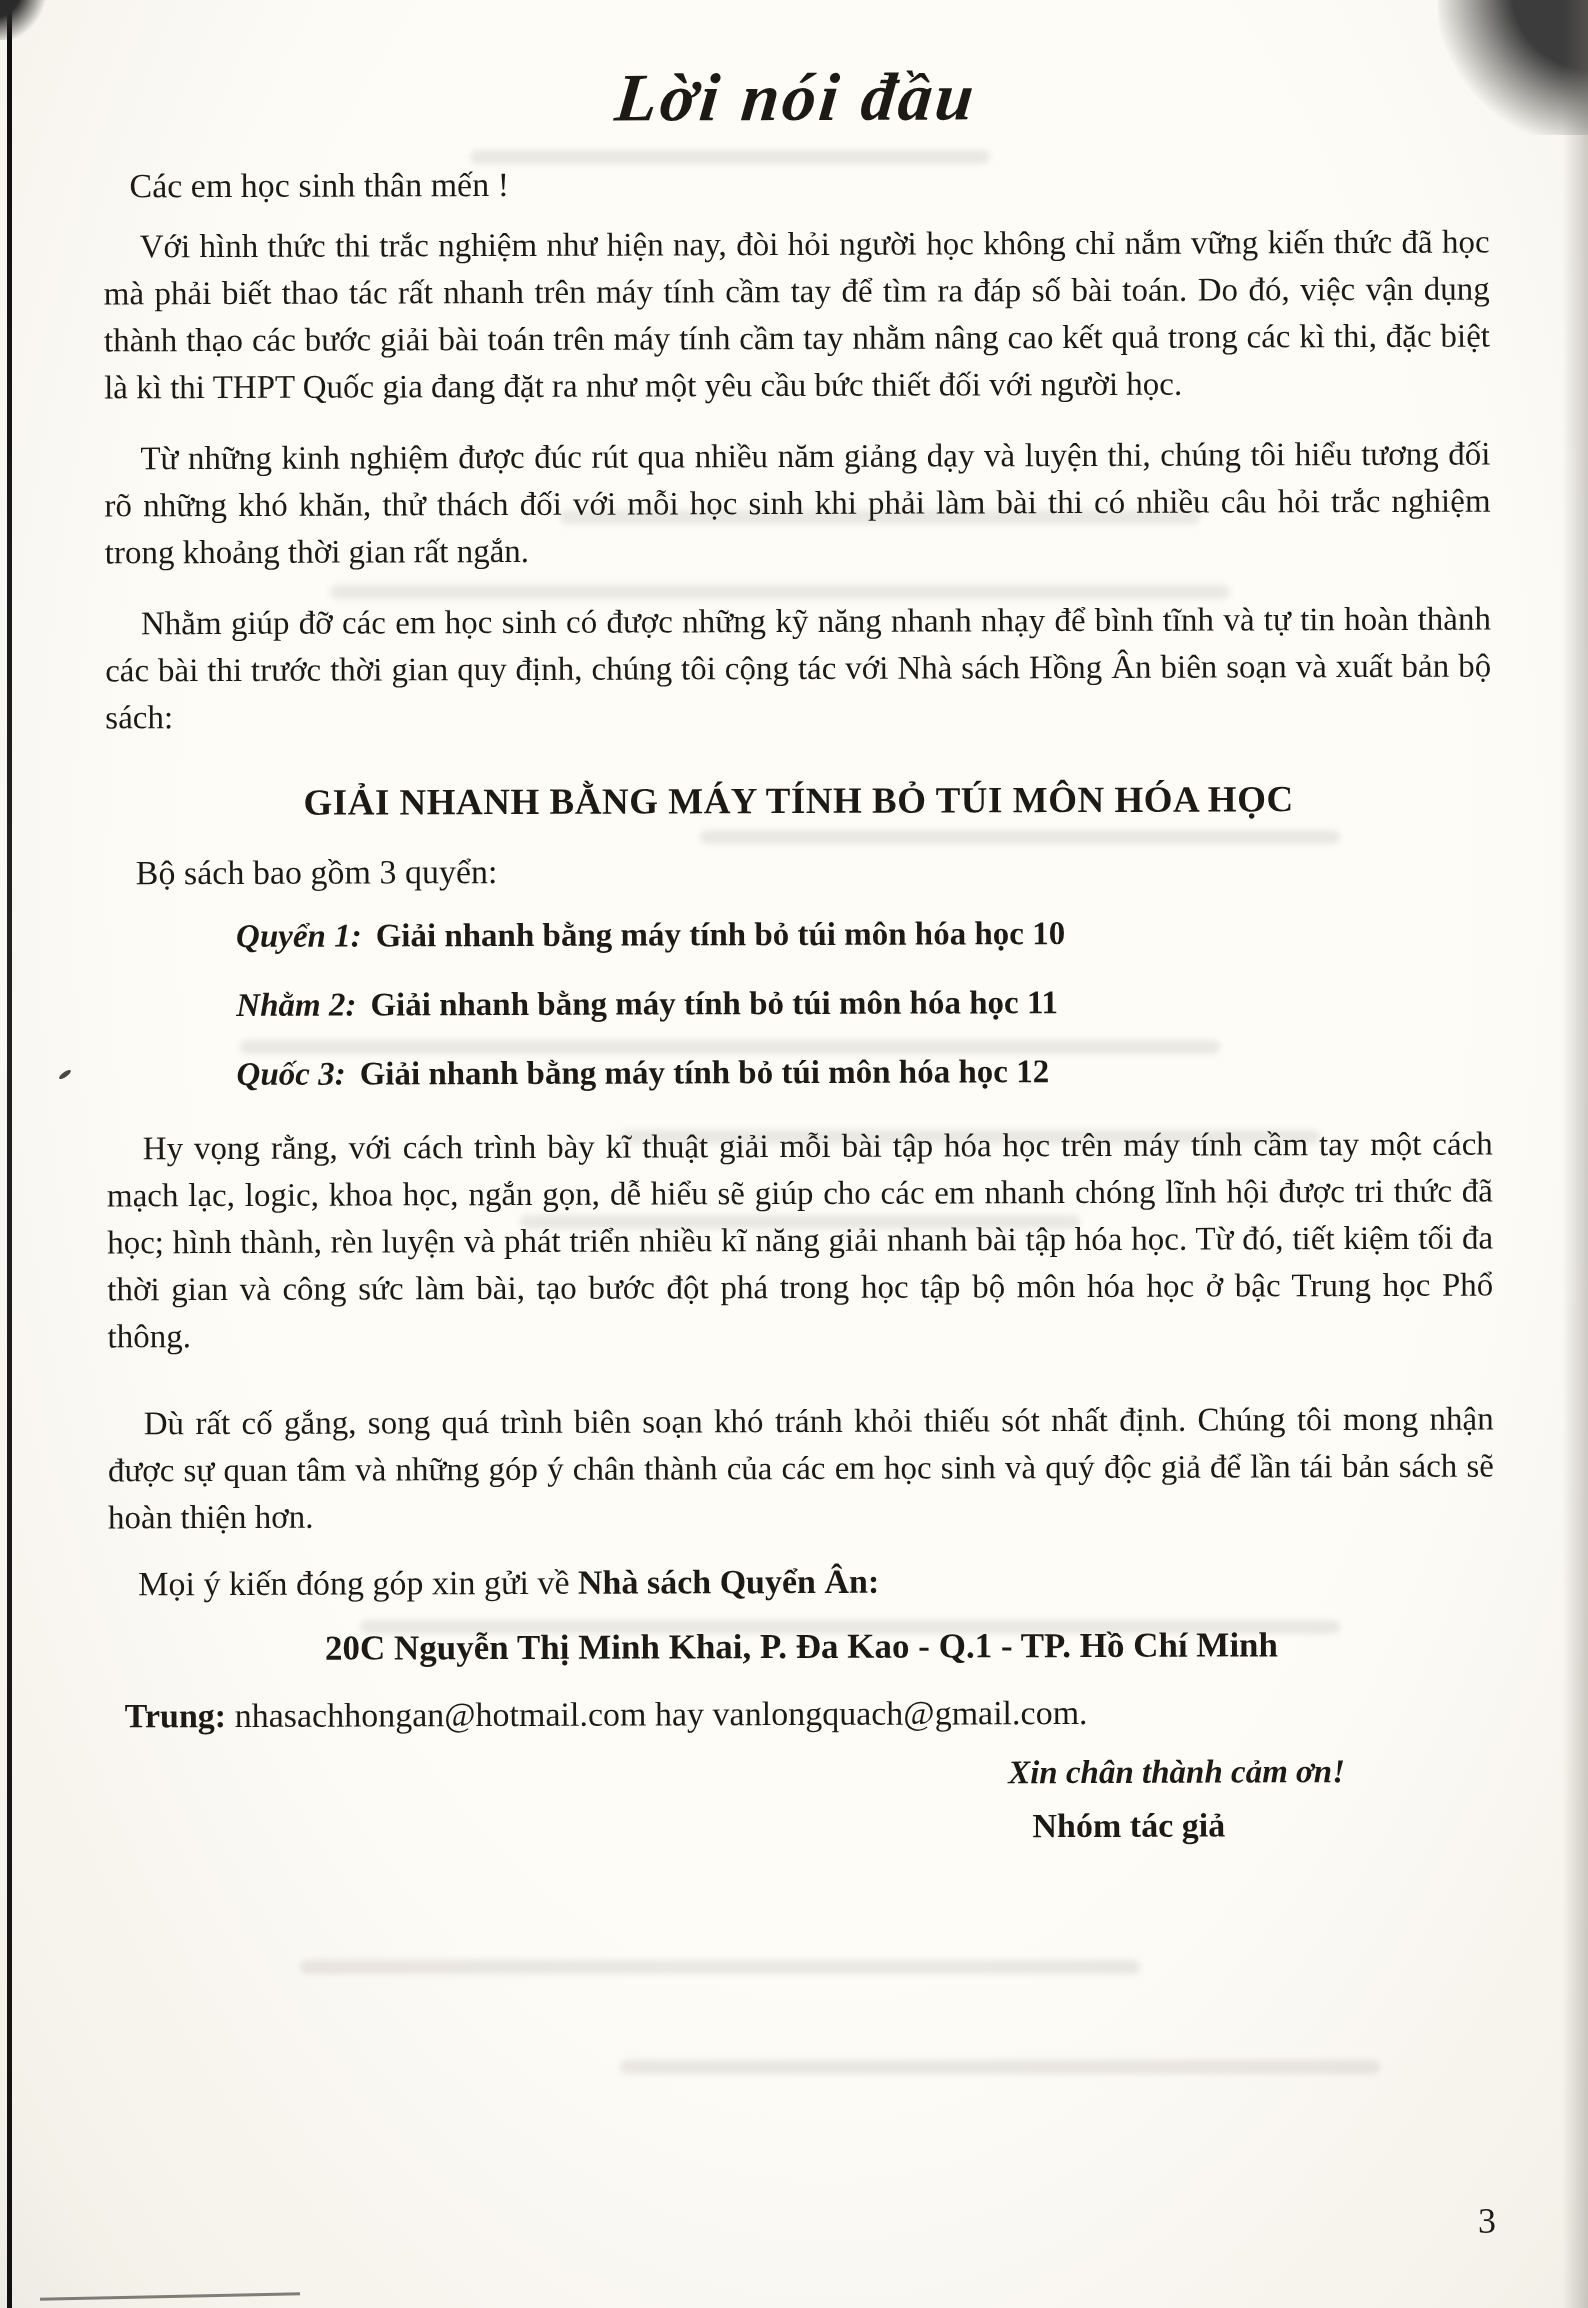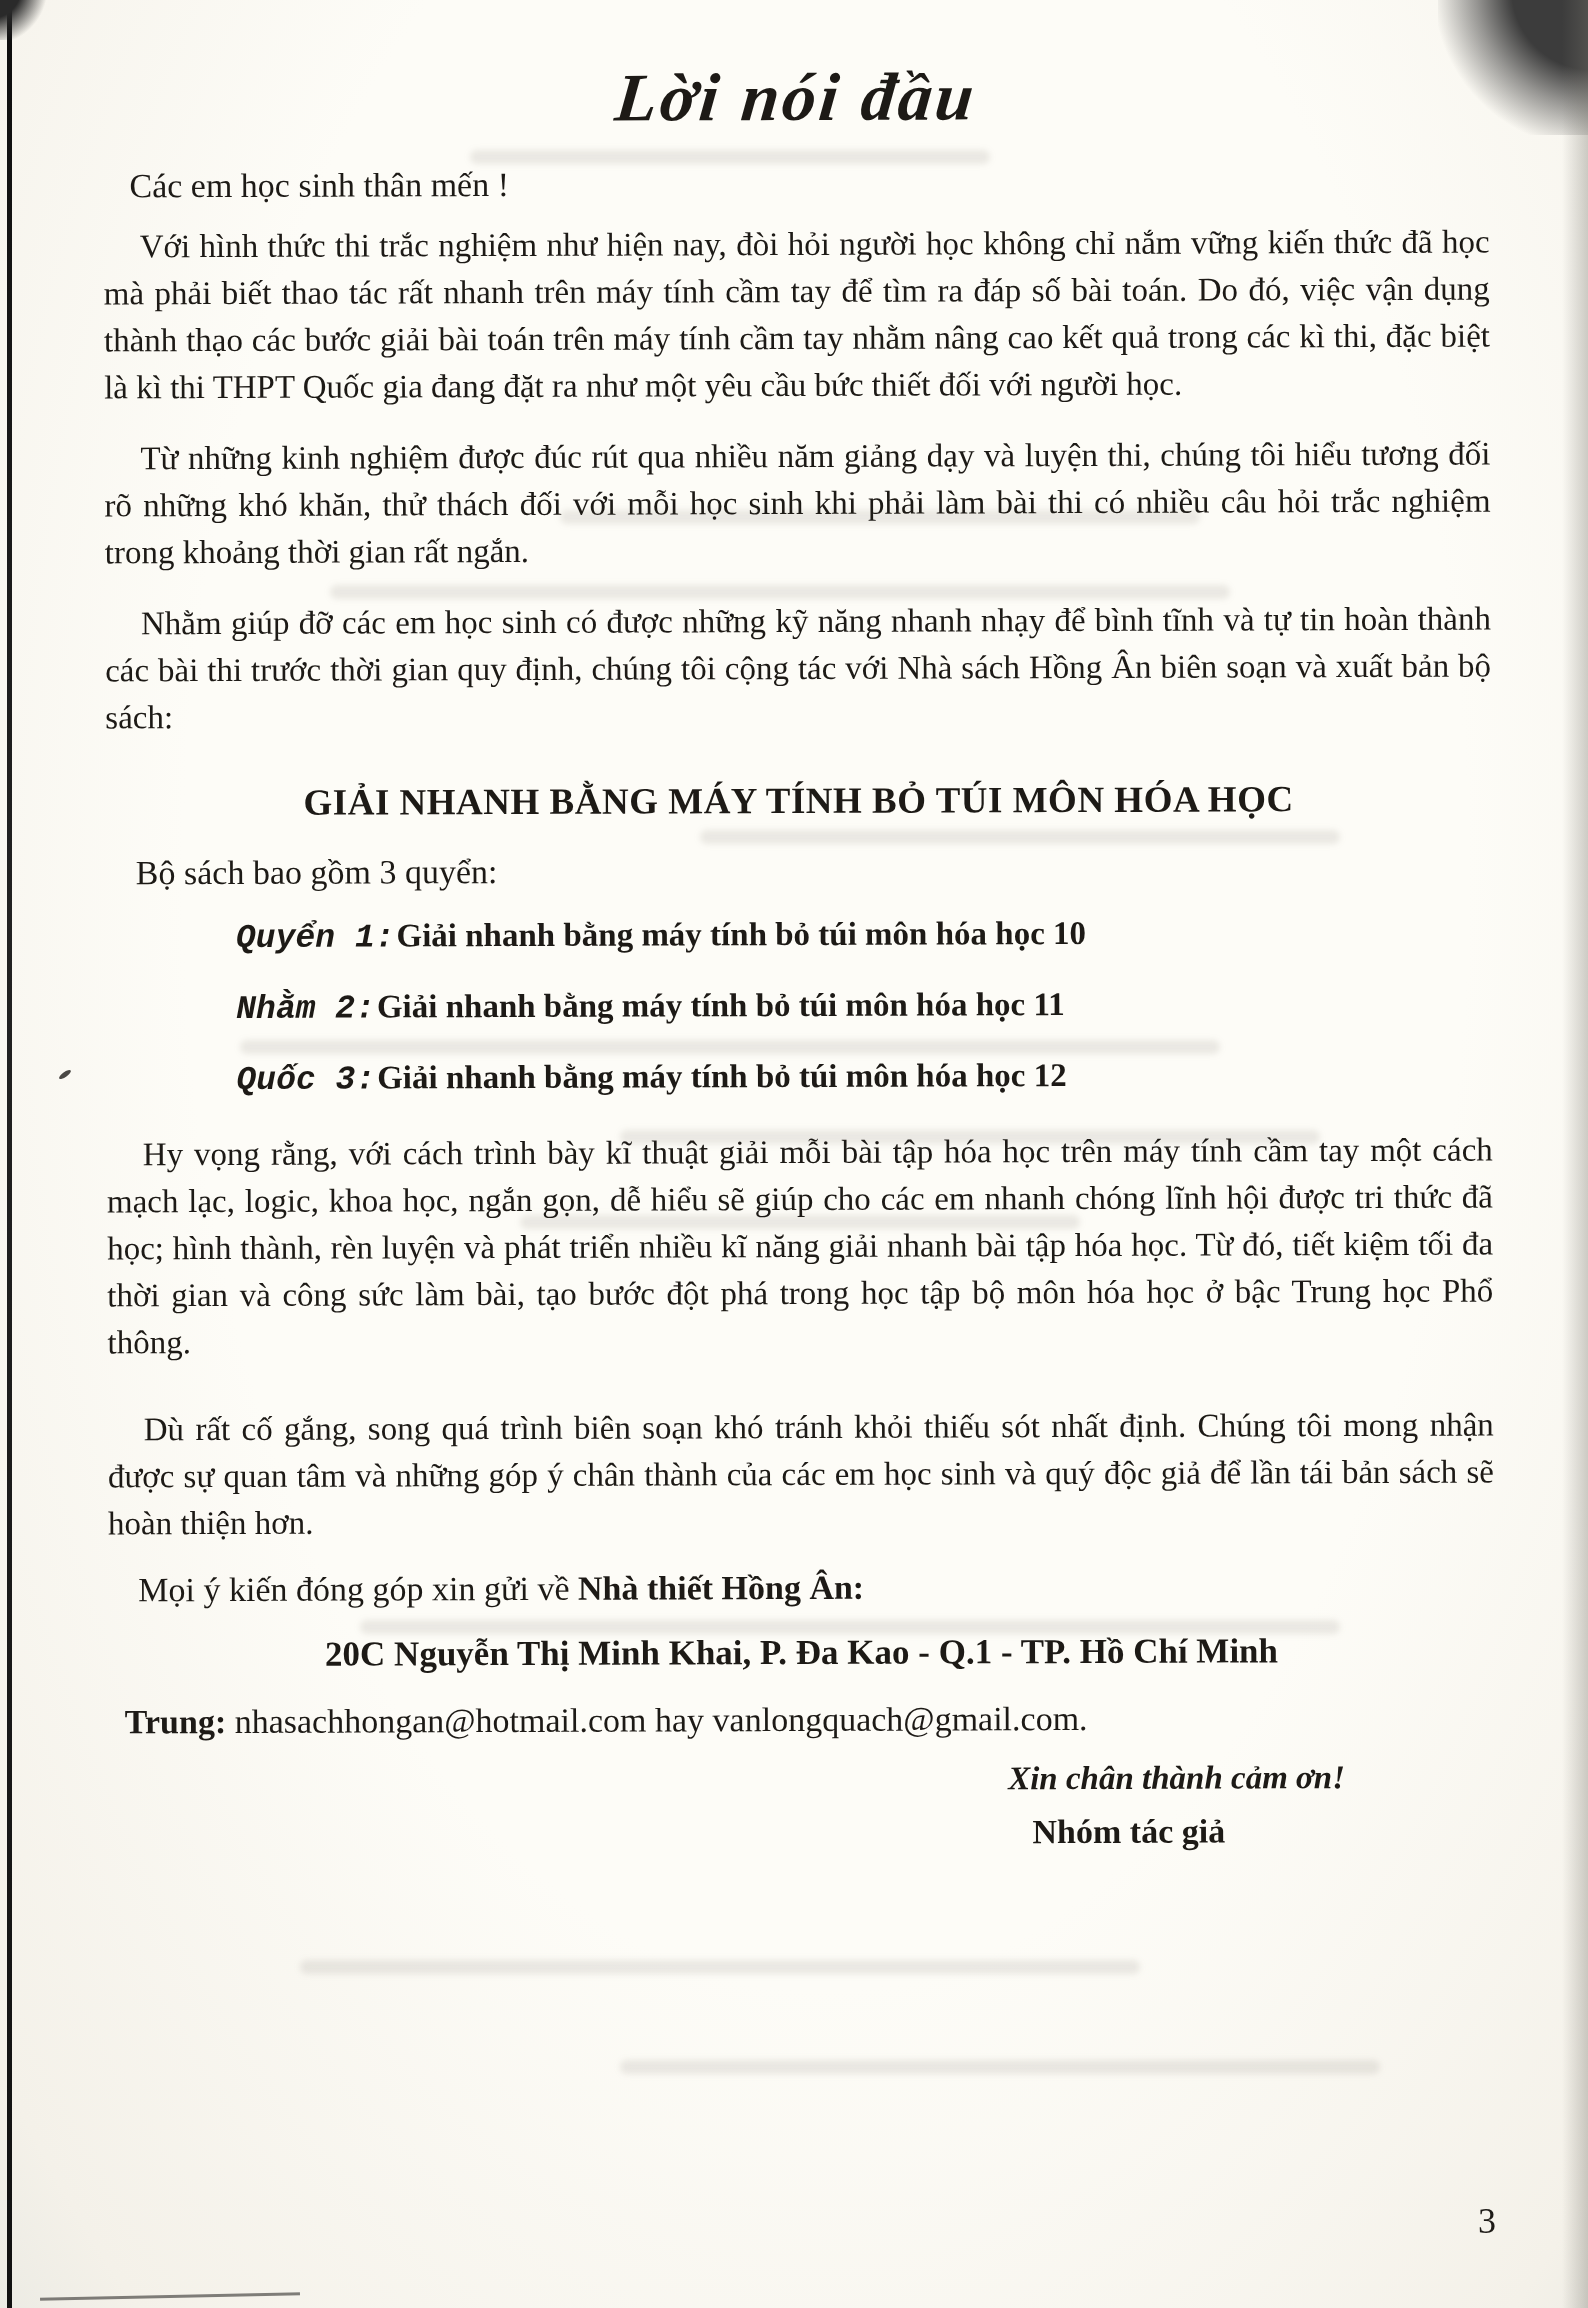--- a/index.html
+++ b/index.html
@@ -106,22 +106,21 @@
     font-size: 34px;
     margin: 0 0 26px 30px;
   }
   .book-row {
     font-size: 33px;
     margin: 0 0 32px 130px;
     font-weight: bold;
   }
   .book-label {
     font-style: italic;
-    margin-right: 2px;
-    font-family: Liberation Mono, monospace;
+    margin-right: 14px;
   }
   .contact-line {
     font-size: 34px;
     margin: 14px 0 26px 30px;
   }
   .contact-highlight { font-weight: bold; }
   .address-line {
     font-size: 35px;
     font-weight: bold;
     text-align: center;
@@ -197,21 +196,21 @@
     </div>
     <div class="book-row">
       <span class="book-label">Quốc 3:</span><span>Giải nhanh bằng máy tính bỏ túi môn hóa học 12</span>
     </div>
 
     <p class="body-par" style="margin-top:14px;">Hy vọng rằng, với cách trình bày kĩ thuật giải mỗi bài tập hóa học trên máy tính cầm tay một cách mạch lạc, logic, khoa học, ngắn gọn, dễ hiểu sẽ giúp cho các em nhanh chóng lĩnh hội được tri thức đã học; hình thành, rèn luyện và phát triển nhiều kĩ năng giải nhanh bài tập hóa học. Từ đó, tiết kiệm tối đa thời gian và công sức làm bài, tạo bước đột phá trong học tập bộ môn hóa học ở bậc Trung học Phổ thông.</p>
     <p class="body-par" style="margin-top:40px;">Dù rất cố gắng, song quá trình biên soạn khó tránh khỏi thiếu sót nhất định. Chúng tôi mong nhận được sự quan tâm và những góp ý chân thành của các em học sinh và quý độc giả để lần tái bản sách sẽ hoàn thiện hơn.</p>
 
     <div class="contact-line">
       <span>Mọi ý kiến đóng góp xin gửi về</span>
-      <span class="contact-highlight">Nhà thiết Hồng Ân:</span>
+      <span class="contact-highlight">Nhà sách Quyển Ân:</span>
     </div>
 
     <div class="address-line">20C Nguyễn Thị Minh Khai, P. Đa Kao - Q.1 - TP. Hồ Chí Minh</div>
 
     <div class="email-line">
       <span class="email-label">Trung:</span>
       <span>nhasachhongan@hotmail.com hay vanlongquach@gmail.com.</span>
     </div>
 
     <div class="thanks-line">Xin chân thành cảm ơn!</div>

